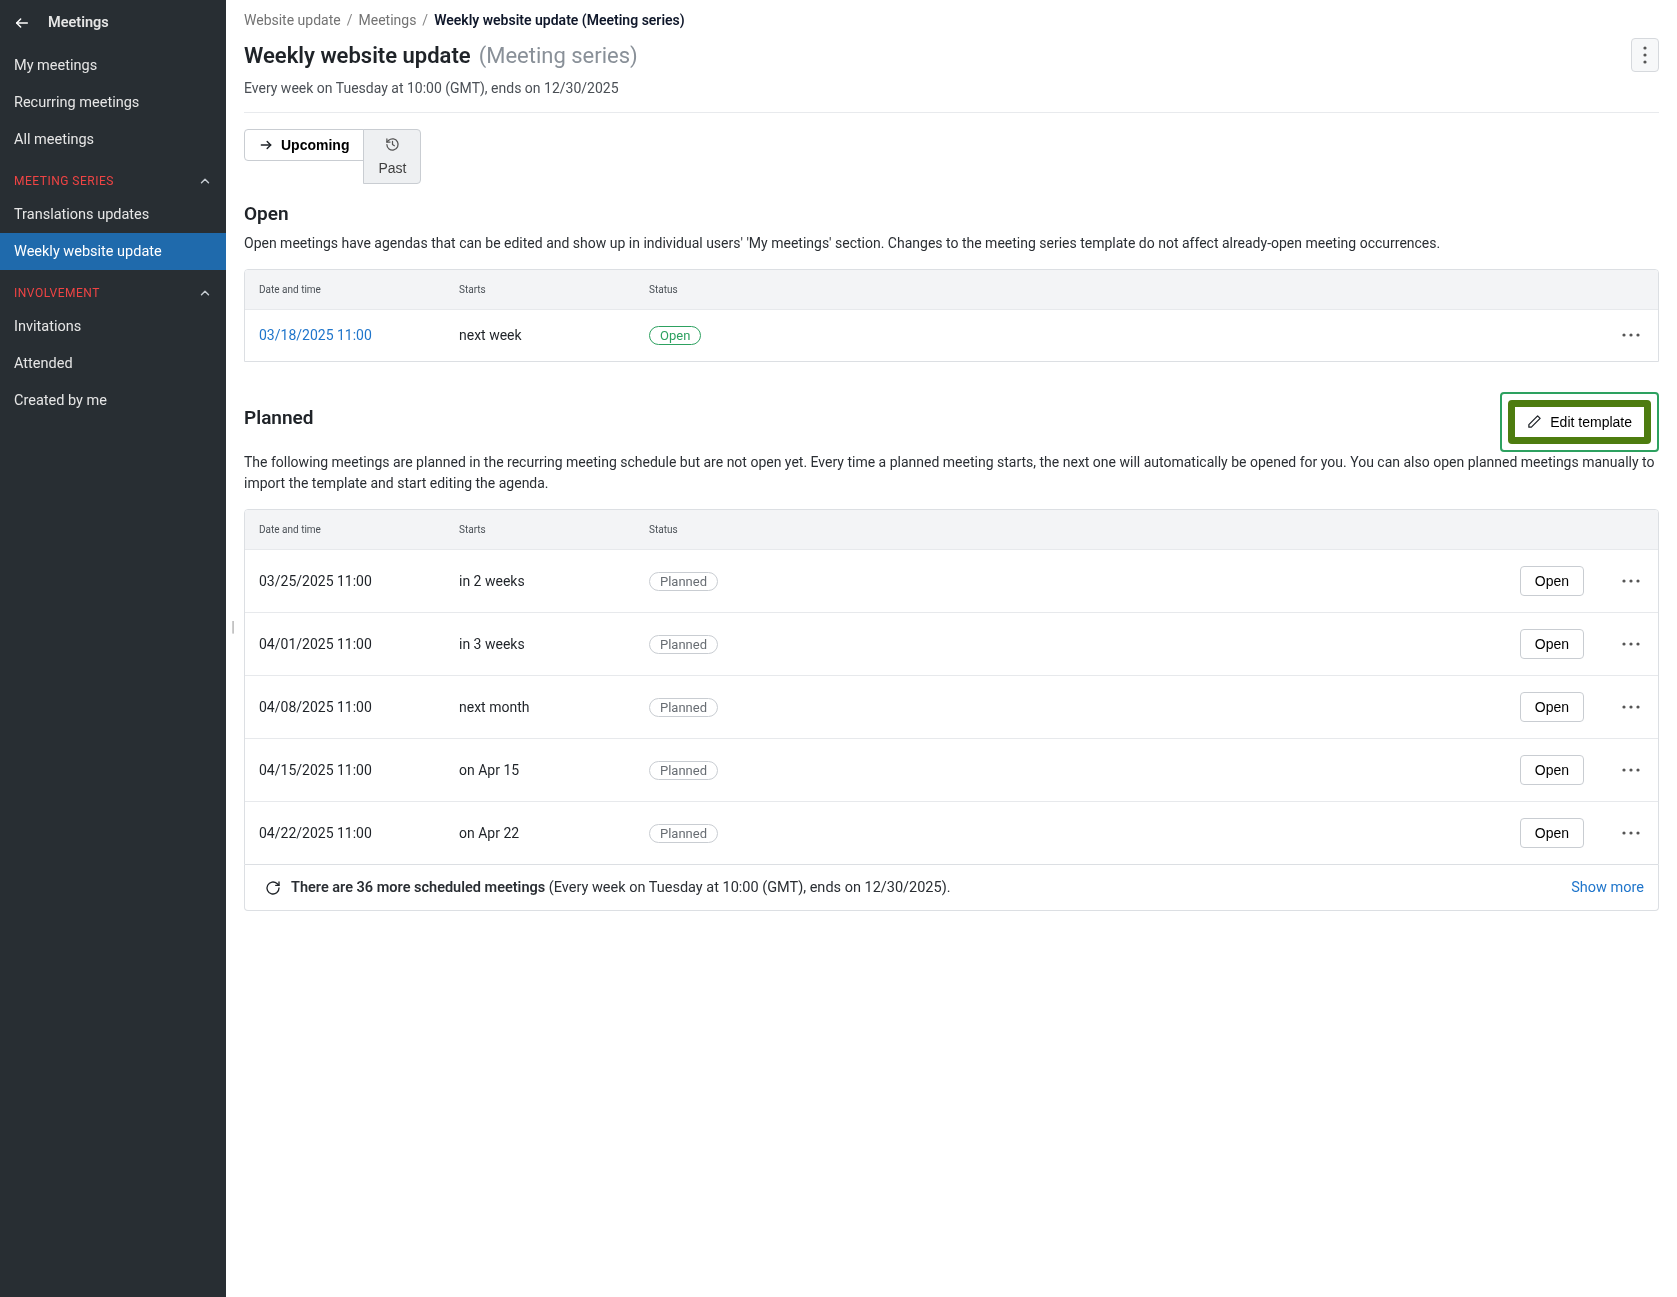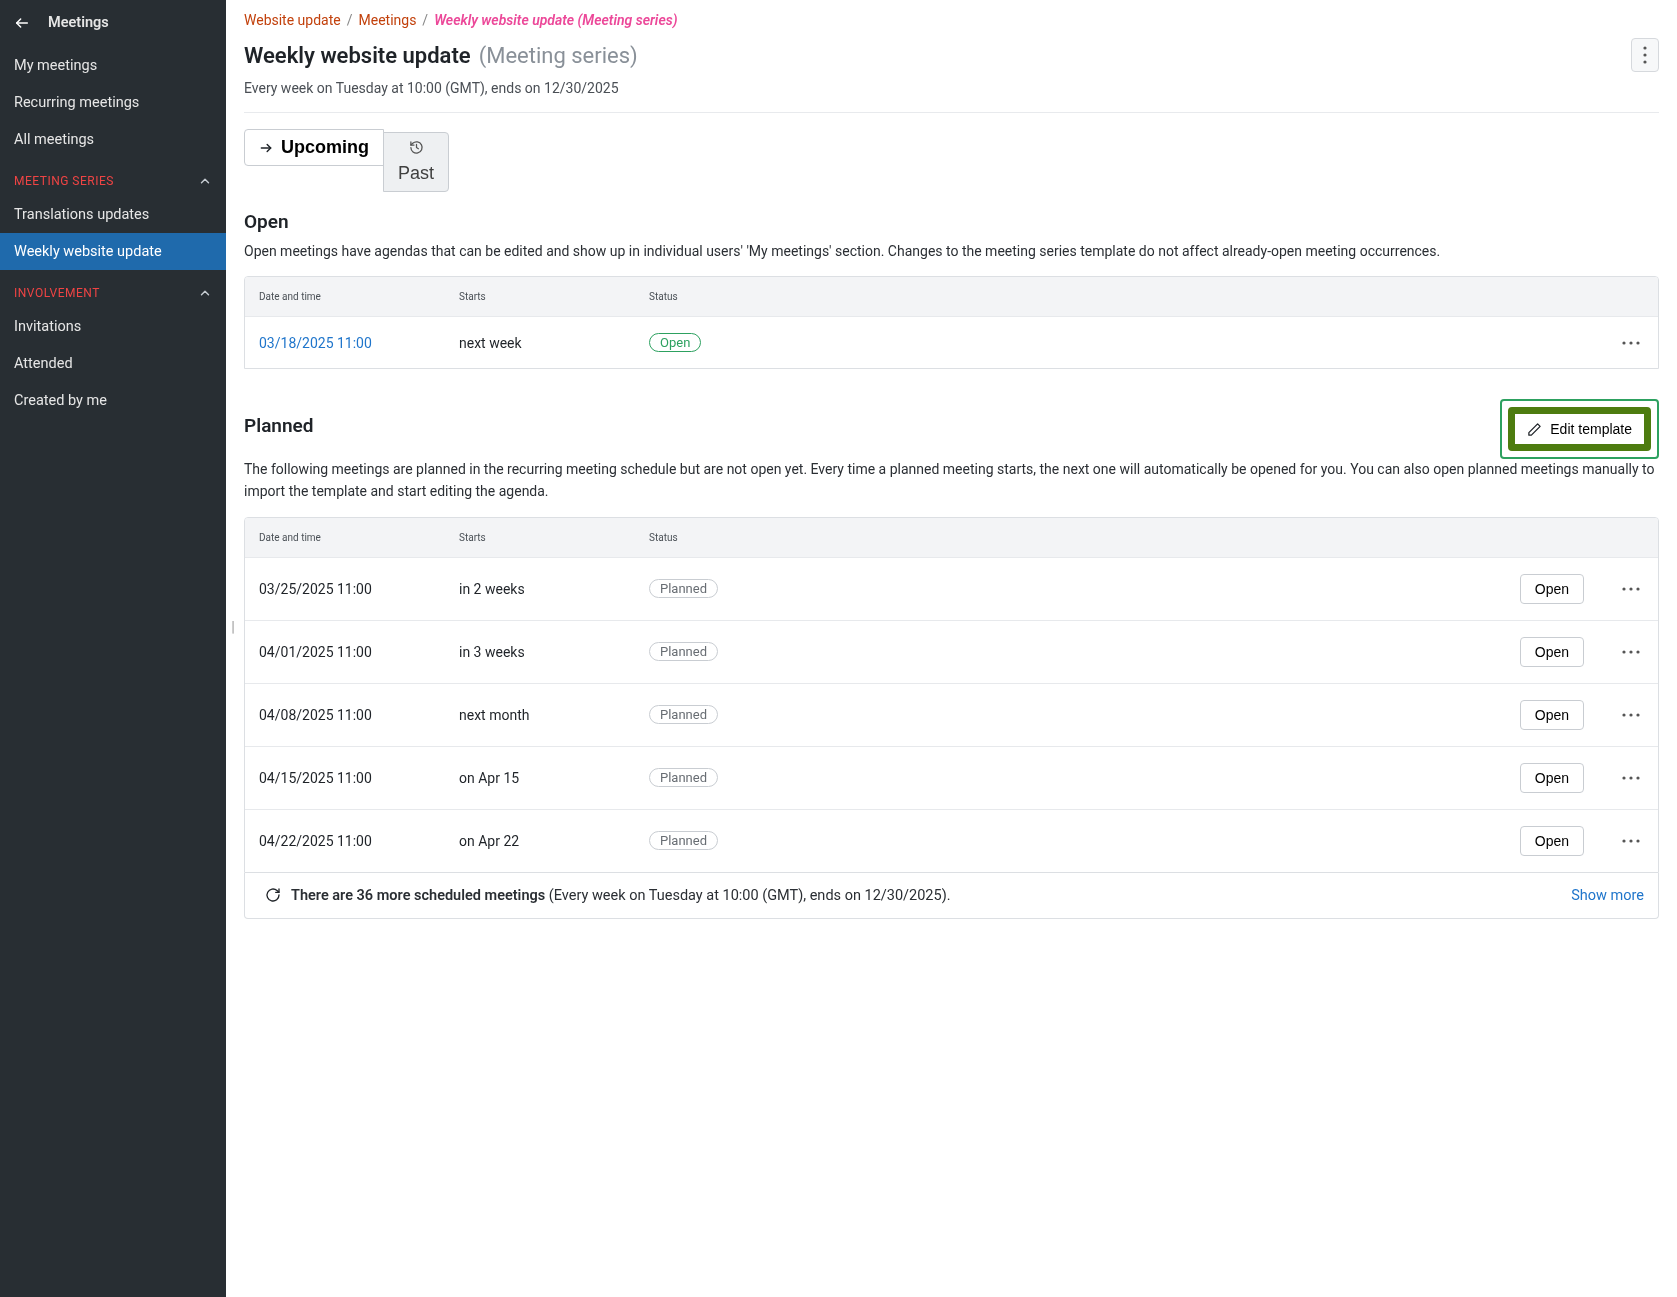--- a/index.html
+++ b/index.html
@@ -67,23 +67,23 @@
     padding: 12px 18px 8px 18px;
     overflow: auto;
   }
   .breadcrumbs {
     display: flex;
     align-items: center;
     gap: 6px;
     font-size: 14px;
     padding-bottom: 10px;
   }
-  .breadcrumbs a { color: #c2410c; text-decoration: none; cursor: pointer; }
+  .breadcrumbs a { color: #737373; text-decoration: none; cursor: pointer; }
   .breadcrumbs .sep { color: #888; }
-  .breadcrumbs .current { color: #ec4899; font-weight: 600; font-style: italic; }
+  .breadcrumbs .current { color: #0f172a; font-weight: 600; }
   .title-row {
     display: flex;
     align-items: center;
     justify-content: space-between;
     gap: 12px;
   }
   h1.page-title {
     font-size: 22px;
     font-weight: 600;
     display: flex;
@@ -111,21 +111,21 @@
     margin-top: 16px;
     margin-bottom: 18px;
   }
   .seg-btn {
     display: inline-flex;
     align-items: center;
     gap: 8px;
     border: 1px solid #c9cdd2;
     background: #fdfdfd;
     padding: 7px 14px;
-    font-size: 18px;
+    font-size: 14px;
     cursor: pointer;
   }
   .seg-btn:first-child { border-radius: 4px 0 0 4px; }
   .seg-btn:last-child  { border-radius: 0 4px 4px 0; margin-left: -1px; }
   .seg-btn.active { font-weight: 600; background:#fff;}
   .seg-btn.inactive { background: #eef0f2; color:#404040;flex-direction:column; }
   h2.section-title { font-size: 19px; font-weight: 600; margin-bottom: 8px; }
   .section-desc { color: #2b2f34; line-height: 1.55; margin-bottom: 14px; }
   .table {
     border: 1px solid #dcdfe3;

